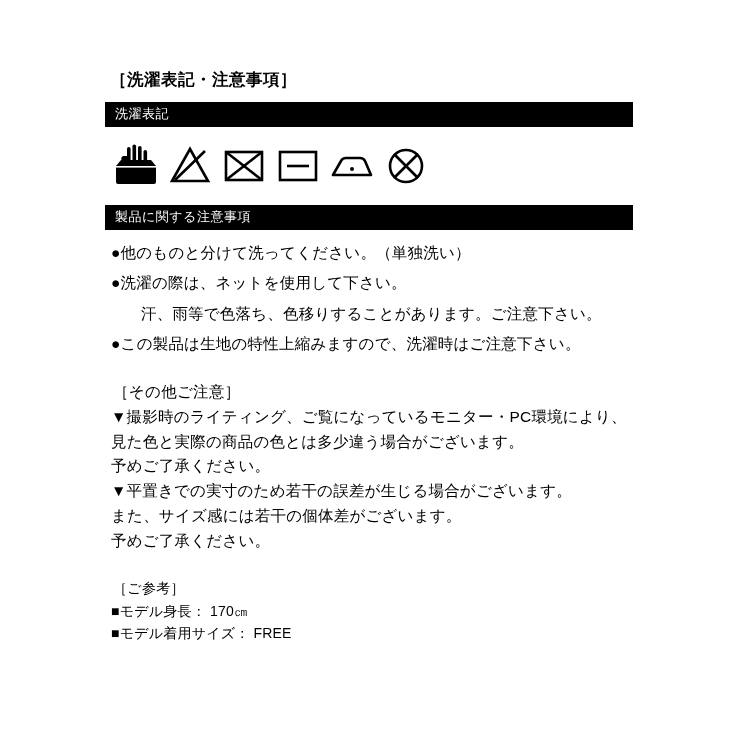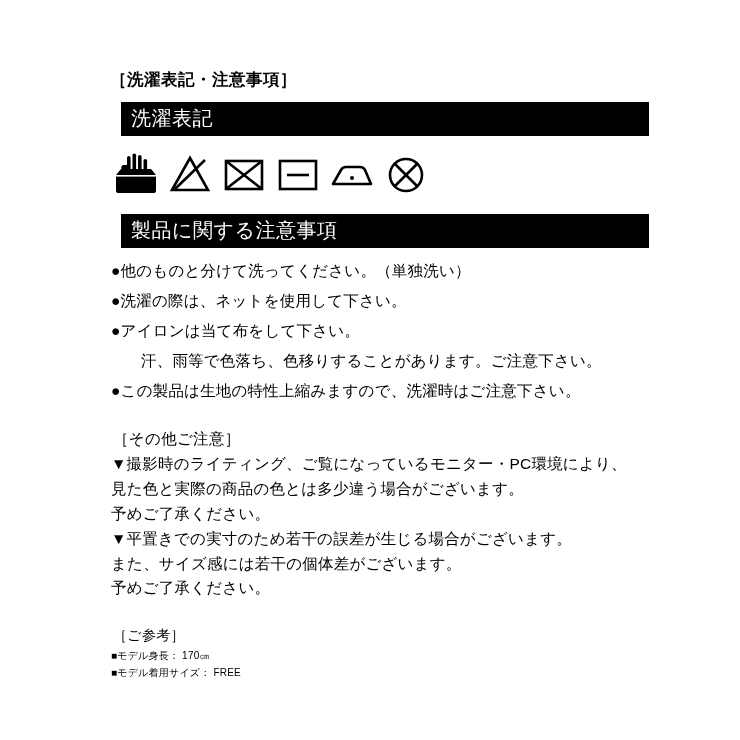--- a/index.html
+++ b/index.html
@@ -26,28 +26,27 @@
     font-size: 16.5px;
     font-weight: 700;
     letter-spacing: 0.5px;
     margin: 0 0 12px 5px;
     line-height: 1.2;
   }
 
   .band {
     background: #000000;
     color: #ffffff;
-    font-size: 20px;
+    font-size: 13px;
     font-weight: 400;
     letter-spacing: 0.5px;
     padding: 4px 0 5px 10px;
     width: 528px;
     box-sizing: border-box;
     line-height: 1.25;
-    margin-left: 16px;
   }
 
   .symbol-row {
     display: flex;
     align-items: center;
     gap: 8px;
     margin: 12px 0 14px 8px;
     height: 52px;
   }
   .symbol {
@@ -89,21 +88,21 @@
     letter-spacing: 0.2px;
     white-space: nowrap;
   }
 
   .ref-head {
     font-size: 14px;
     margin: 26px 0 3px 8px;
     letter-spacing: 0.3px;
   }
   .ref-line {
-    font-size: 10px;
+    font-size: 14px;
     line-height: 1.55;
     margin: 0 0 1px 6px;
     letter-spacing: 0.2px;
     white-space: nowrap;
   }
 </style>
 </head>
 <body>
 
 <div class="page">
@@ -166,21 +165,20 @@
       </svg>
     </span>
 
   </div>
 
   <div class="band">製品に関する注意事項</div>
 
   <ul class="notice-list">
     <li>●他のものと分けて洗ってください。（単独洗い）</li>
     <li>●洗濯の際は、ネットを使用して下さい。</li>
-    <li>●アイロンは当て布をして下さい。</li>
     <li class="indent">汗、雨等で色落ち、色移りすることがあります。ご注意下さい。</li>
     <li>●この製品は生地の特性上縮みますので、洗濯時はご注意下さい。</li>
   </ul>
 
   <div class="section-head">［その他ご注意］</div>
   <div class="para">▼撮影時のライティング、ご覧になっているモニター・PC環境により、</div>
   <div class="para">見た色と実際の商品の色とは多少違う場合がございます。</div>
   <div class="para">予めご了承ください。</div>
   <div class="para">▼平置きでの実寸のため若干の誤差が生じる場合がございます。</div>
   <div class="para">また、サイズ感には若干の個体差がございます。</div>

